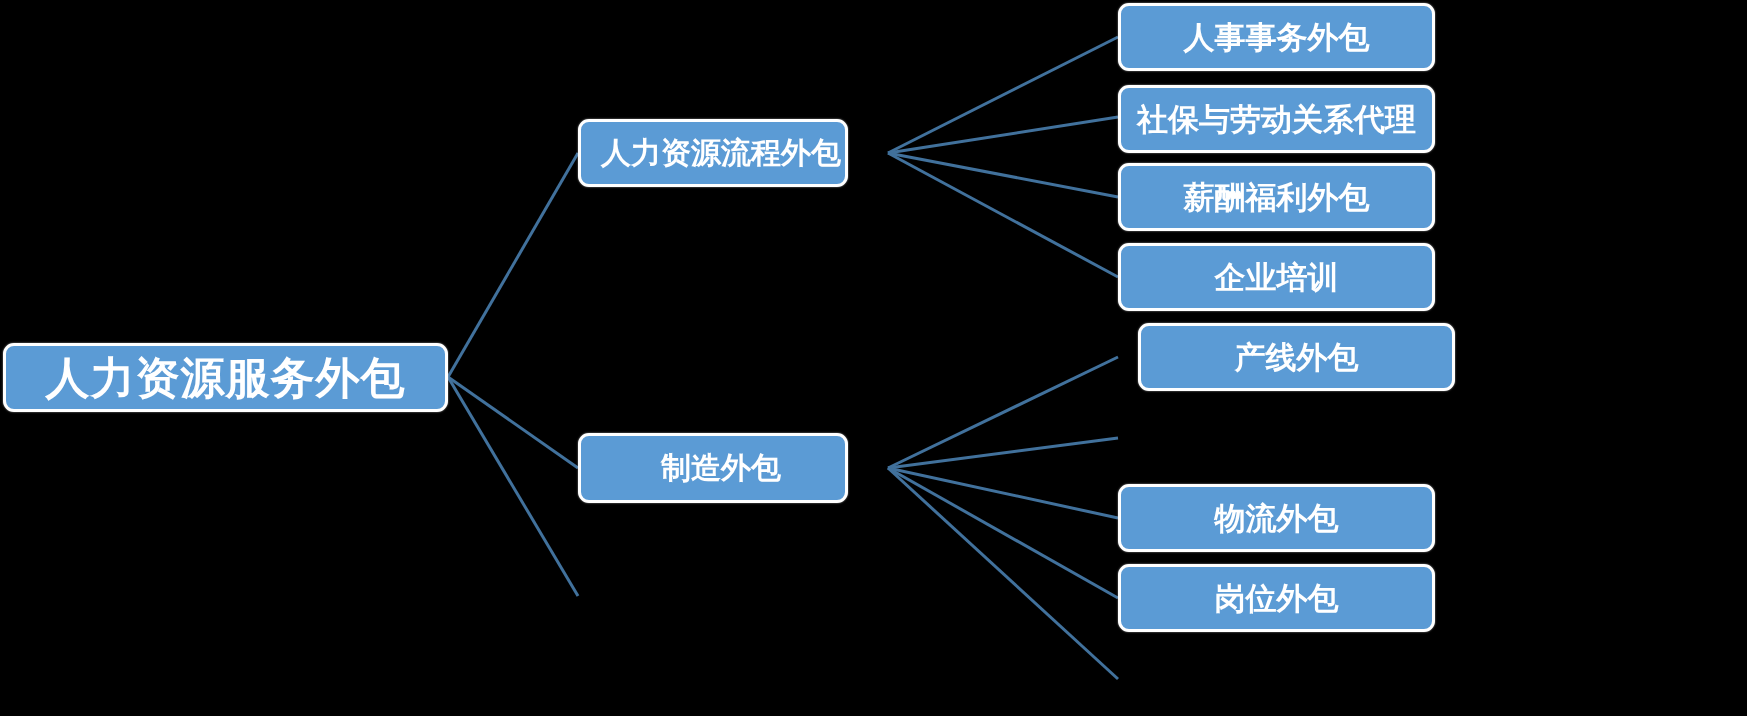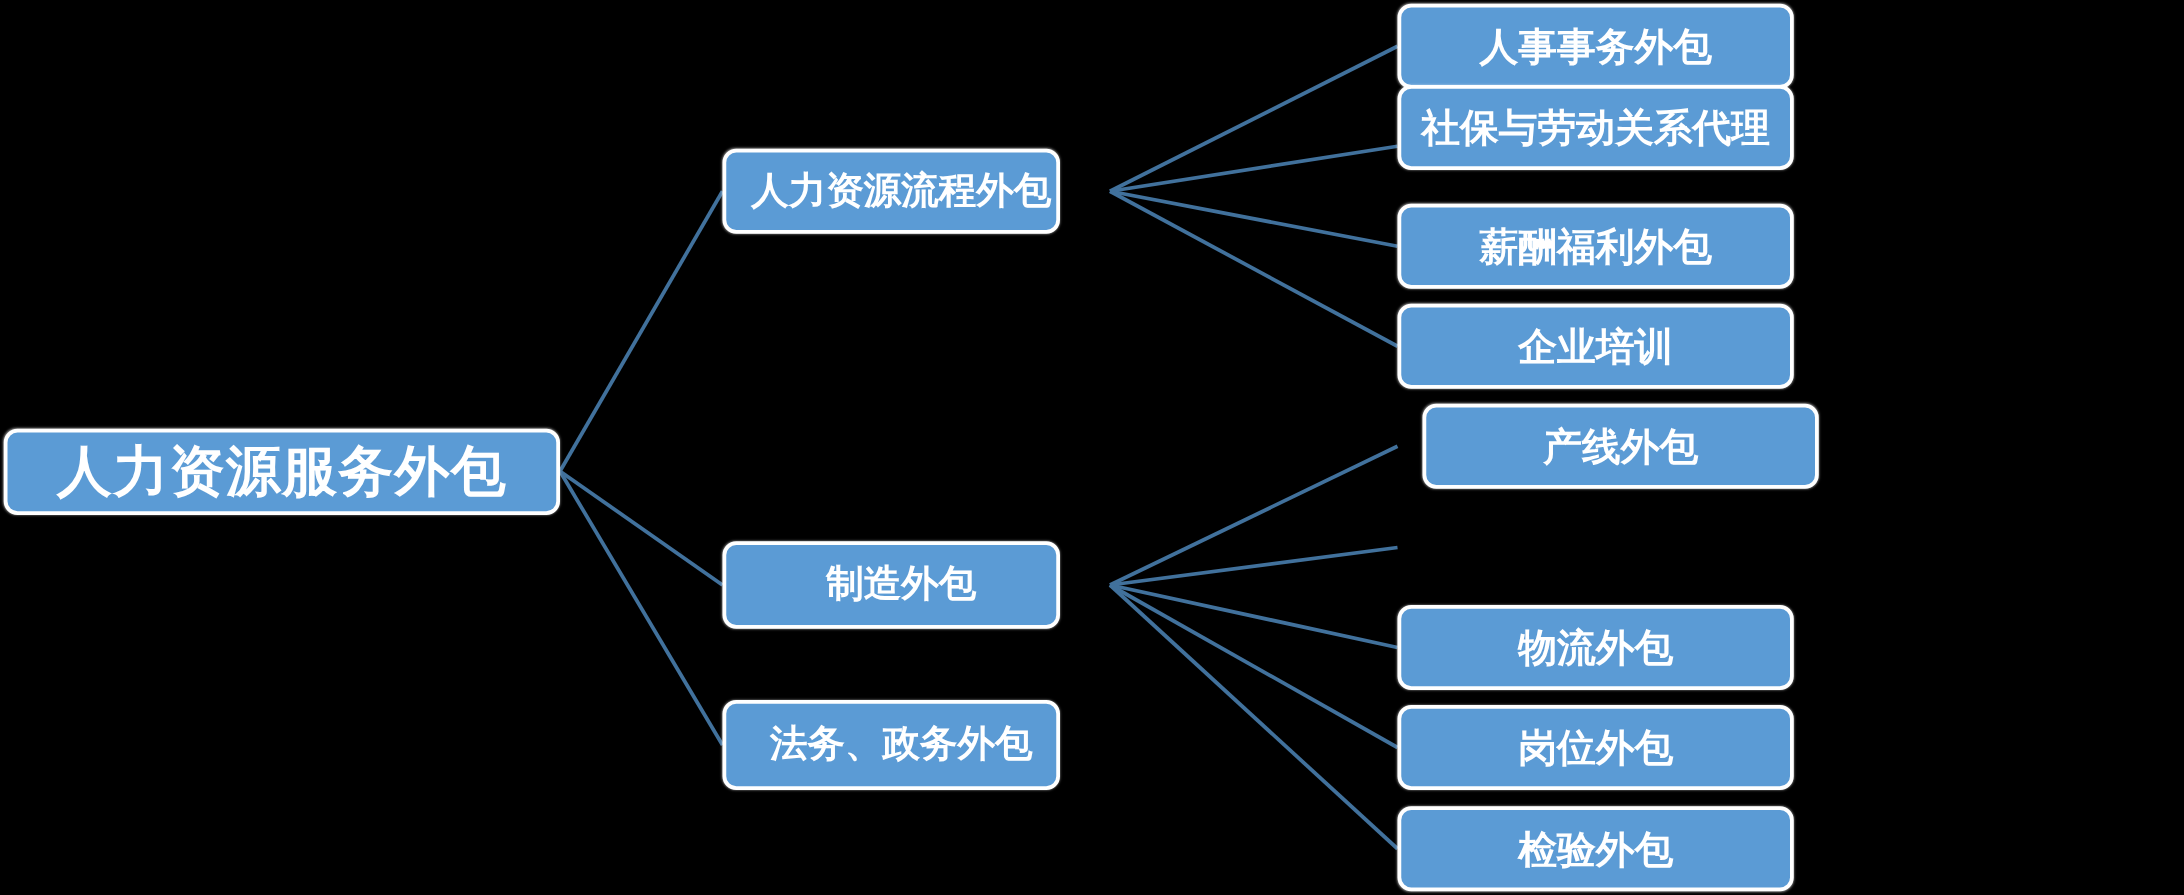--- a/index.html
+++ b/index.html
@@ -72,43 +72,37 @@
   <div class="node node-root" style="top:343px;">
     <span>人力资源服务外包</span>
   </div>
 
   <div class="node node-branch" style="top:119px; height:68px;">
     <span>人力资源流程外包</span>
   </div>
   <div class="node node-branch" style="top:433px; height:70px;">
     <span>制造外包</span>
   </div>
-  <div class="node node-branch" style="top:560px; height:72px;">
-    <span>法务、政务外包</span>
-  </div>
 
   <div class="node node-leaf" style="top:3px;">
     <span>人事事务外包</span>
   </div>
-  <div class="node node-leaf" style="top:68px;text-align:right;">
+  <div class="node node-leaf" style="top:85px;text-align:right;">
     <span>社保与劳动关系代理</span>
   </div>
   <div class="node node-leaf" style="top:243px;">
     <span>企业培训</span>
   </div>
   <div class="node node-leaf" style="top:163px;">
     <span>薪酬福利外包</span>
   </div>
 
   <div class="node node-leaf" style="top:323px;margin-left:20px;">
     <span>产线外包</span>
   </div>
   <div class="node node-leaf" style="top:484px;">
     <span>物流外包</span>
   </div>
   <div class="node node-leaf" style="top:564px;">
     <span>岗位外包</span>
   </div>
-  <div class="node node-leaf" style="top:645px;">
-    <span>检验外包</span>
-  </div>
 
 </div>
 
 </body></html>

